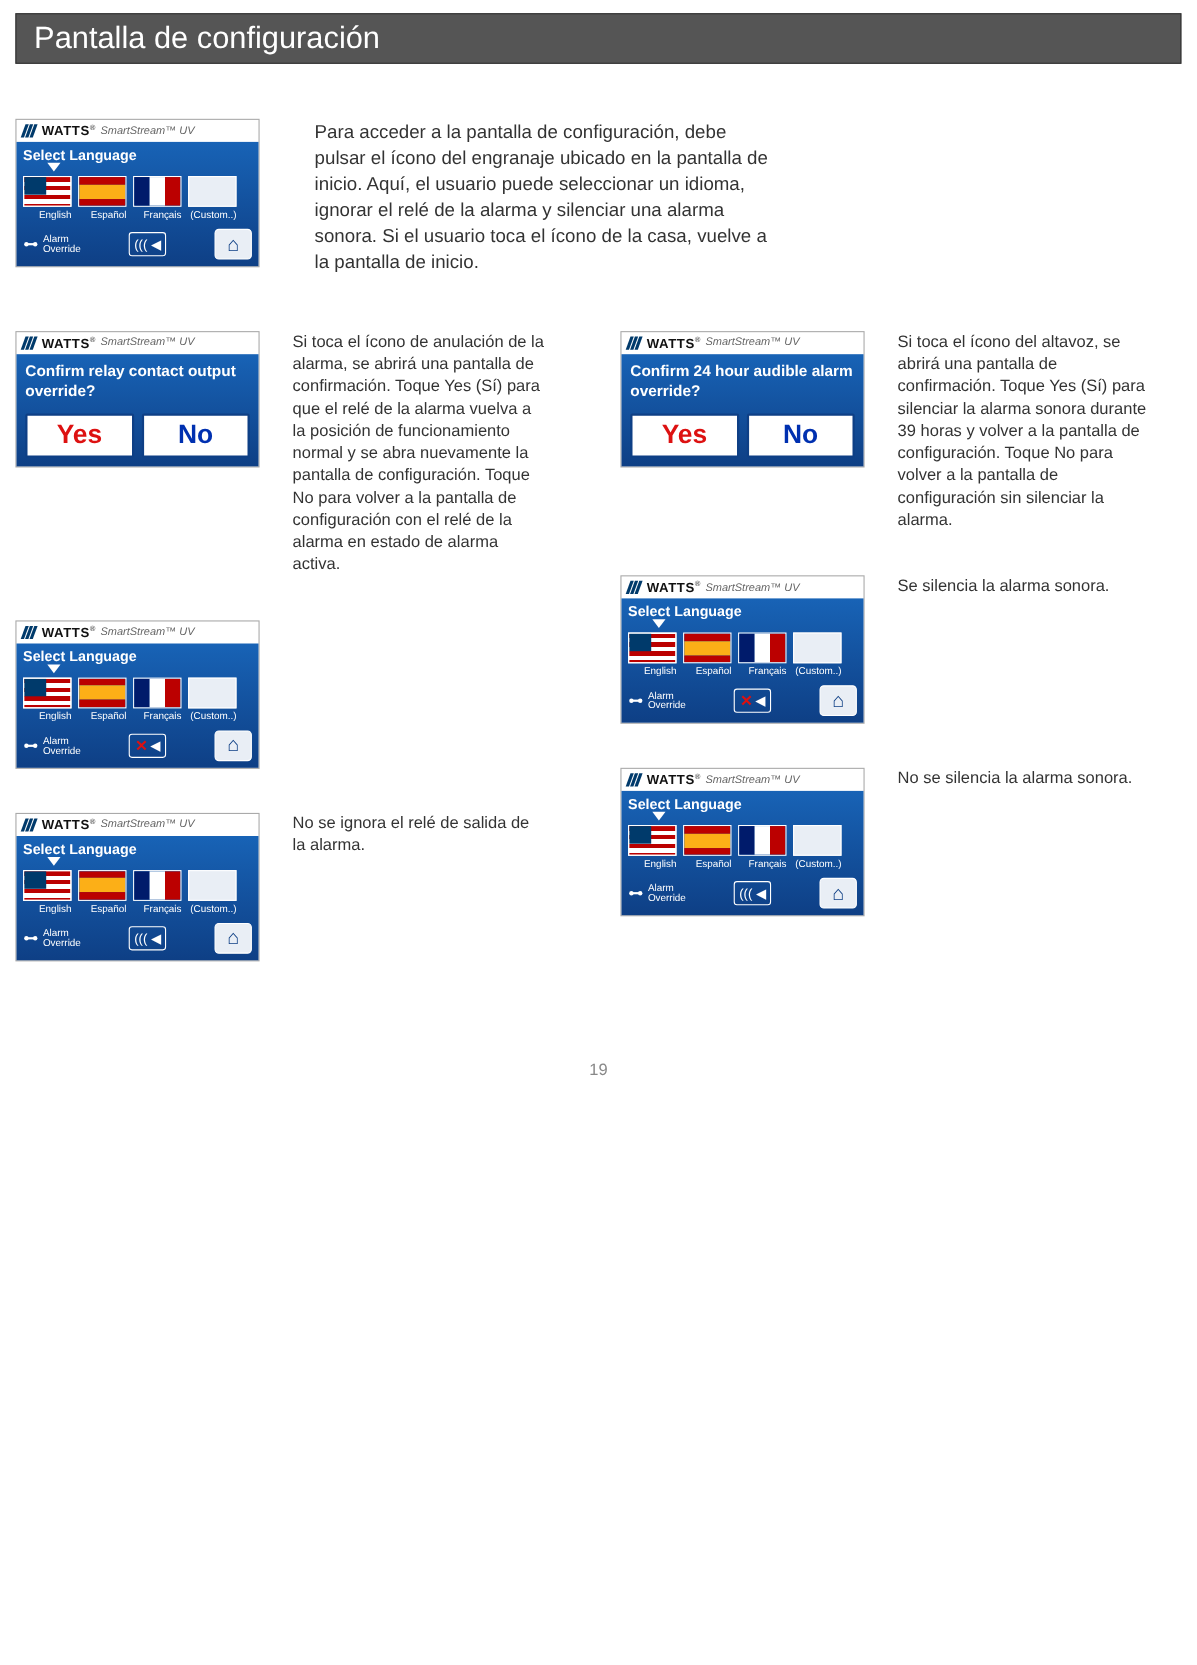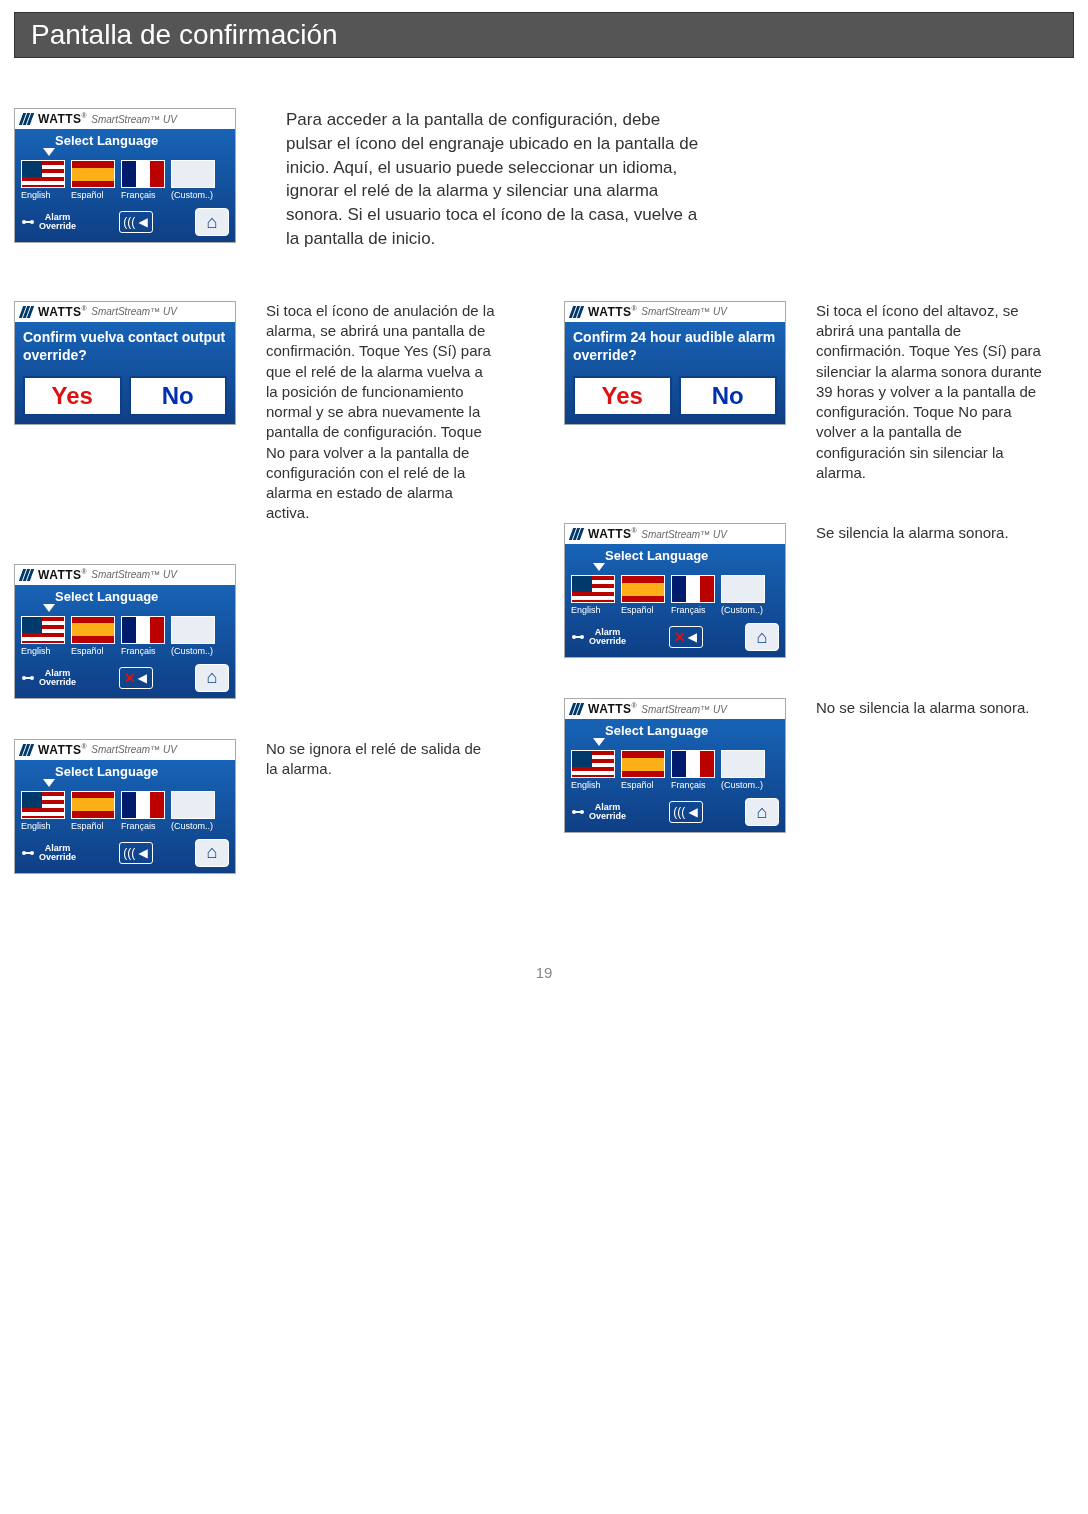--- a/index.html
+++ b/index.html
@@ -93,21 +93,20 @@
       text-align: center;
     }
     .dev-body {
       background: linear-gradient(#1863b6, #0e3f85);
       color: #fff;
     }
     .sel-lang {
       font-size: 13px;
       font-weight: 700;
       padding: 4px 6px 2px 6px;
-      margin-left: 34px;
     }
     .flags {
       display: flex;
       gap: 6px;
       padding: 0 6px 2px 6px;
     }
     .flag {
       width: 44px; height: 28px;
       border: 1px solid #fff;
       position: relative;
@@ -127,36 +126,36 @@
     .flag-es div:nth-child(3){flex:1;background:#b00;}
     .flag-fr { display:flex; }
     .flag-fr div{flex:1;}
     .flag-fr div:nth-child(1){background:#001b6b;}
     .flag-fr div:nth-child(2){background:#fff;}
     .flag-fr div:nth-child(3){background:#b00;}
     .flag-blank { background:#e9eef5; }
     .lang-labels {
       display:flex; gap:6px; padding:0 6px 4px 6px;
     }
-    .lang-labels span { width:44px; font-size:9px; text-align:left; }
+    .lang-labels span { width:44px; font-size:9px; text-align:right; }
     .sel-arrow {
       position: relative;
       height: 10px;
     }
     .sel-arrow::after {
       content:"";position:absolute;left:28px;top:-2px;
       border-left:6px solid transparent;border-right:6px solid transparent;border-top:8px solid #fff;
     }
     .dev-footer {
       display:flex;align-items:center;justify-content:space-between;
       padding:4px 6px 6px 6px;
     }
     .alarm-ov {
       display:flex;align-items:center;gap:4px;
-      font-size:9px;line-height:1;text-align:center;font-weight:bold;
+      font-size:9px;line-height:1;
     }
     .alarm-ov .ao-icon {
       width:14px;height:14px;border-radius:3px;position:relative;
     }
     .ao-dots::before,.ao-dots::after{
       content:"";position:absolute;width:4px;height:4px;border-radius:50%;background:#fff;top:5px;
     }
     .ao-dots::before{left:1px;} .ao-dots::after{right:1px;}
     .ao-dots div{position:absolute;height:2px;background:#fff;left:2px;right:2px;top:6px;}
     .spk {
@@ -178,21 +177,21 @@
     .yesno div {
       flex:1;background:#fff;border:2px solid #0e3f85;border-radius:2px;
       text-align:center;font-size:24px;font-weight:700;padding:4px 0;
     }
     .yes{color:#d11;} .no{color:#0030b0;}
     .pg-num { text-align:center;color:#888;font-size:15px;margin-top:50px; }
   </style>
 </head>
 <body>
 
-<div class="page-title-bar">Pantalla de confirmación</div>
+<div class="page-title-bar">Pantalla de configuración</div>
 
 <div class="intro-row">
   <div class="device">
     <div class="dev-brand">
       <span class="wave-logo">
           <span></span>
           <span></span>
           <span></span>
         </span>
       <span class="brand-text"><span>WATTS</span><span class="brand-r">®</span></span>
@@ -246,21 +245,21 @@
         <div class="dev-brand">
             <span class="wave-logo">
               <span></span>
               <span></span>
               <span></span>
             </span>
             <span class="brand-text"><span>WATTS</span><span class="brand-r">®</span></span>
             <span class="brand-sub"><span>SmartStream</span><span>™ UV</span></span>
           </div>
         <div class="dev-body">
-          <div class="confirm-q">Confirm vuelva contact output override?</div>
+          <div class="confirm-q">Confirm relay contact output override?</div>
           <div class="yesno">
             <div class="yes">Yes</div>
             <div class="no">No</div>
           </div>
         </div>
       </div>
       <div class="item-text">Si toca el ícono de anulación de la alarma, se abrirá una pantalla de confirmación. Toque Yes (Sí) para que el relé de la alarma vuelva a la posición de funcionamiento normal y se abra nuevamente la pantalla de configuración. Toque No para volver a la pantalla de configuración con el relé de la alarma en estado de alarma activa.</div>
     </div>
 
     <div class="item-row">

